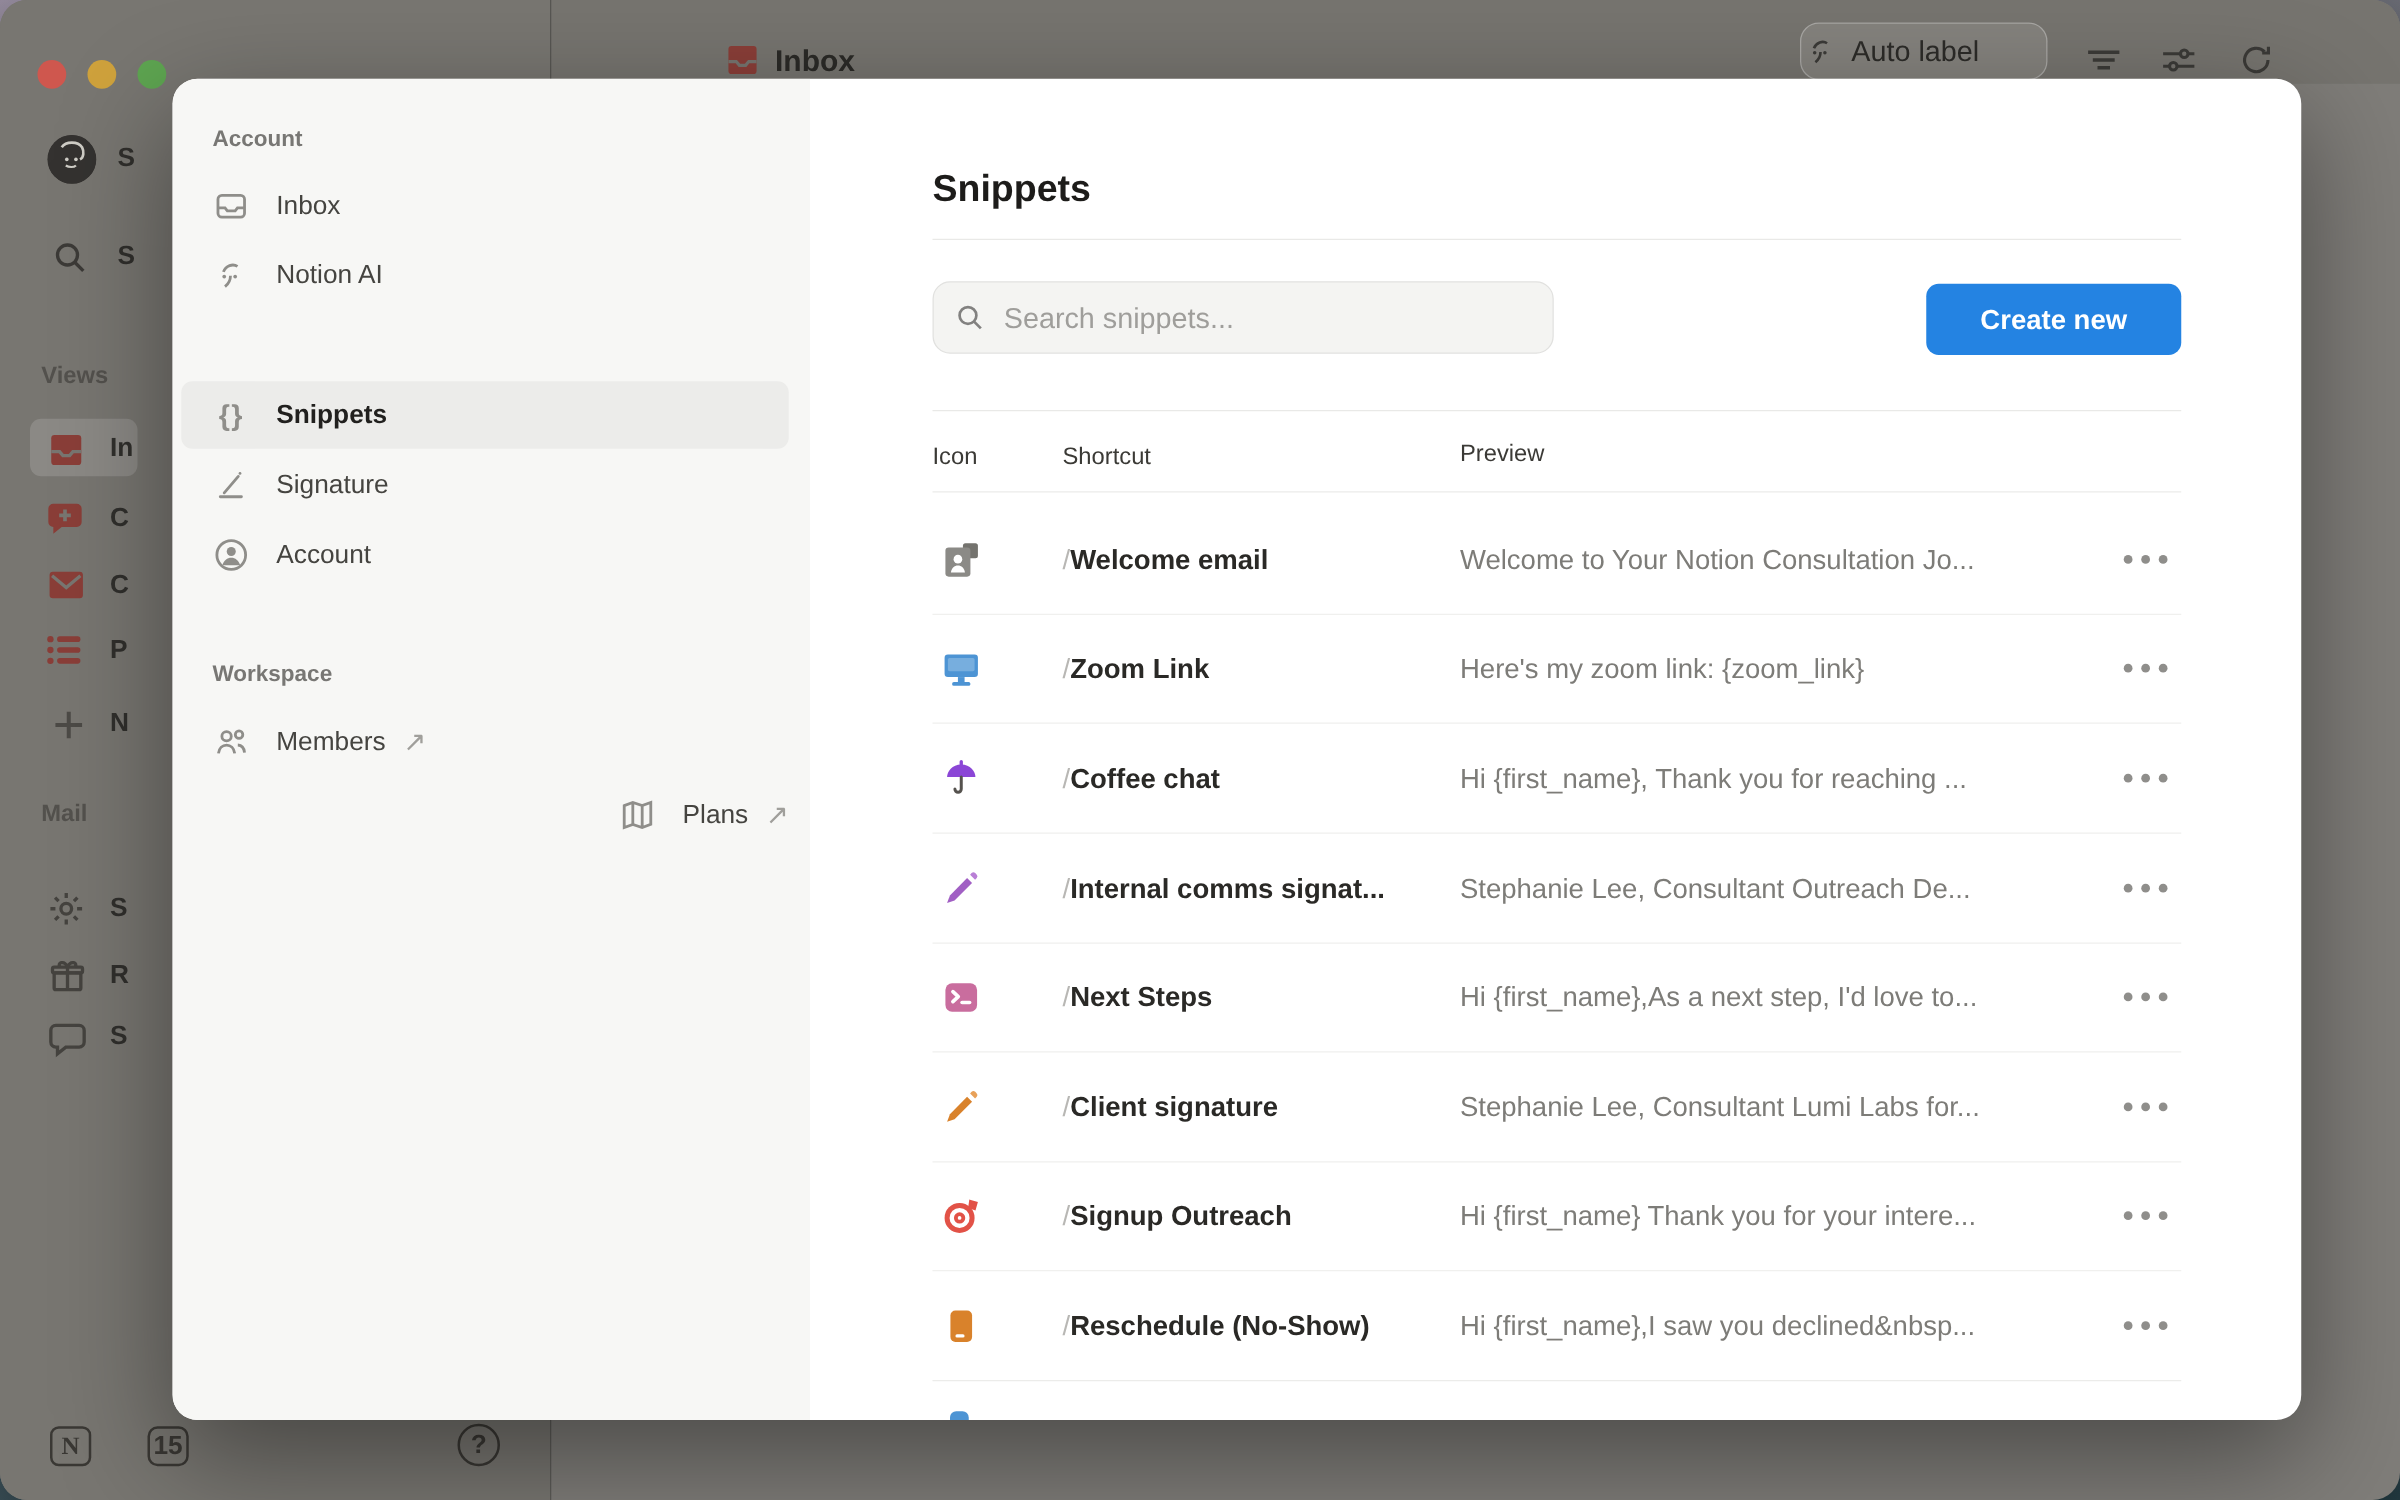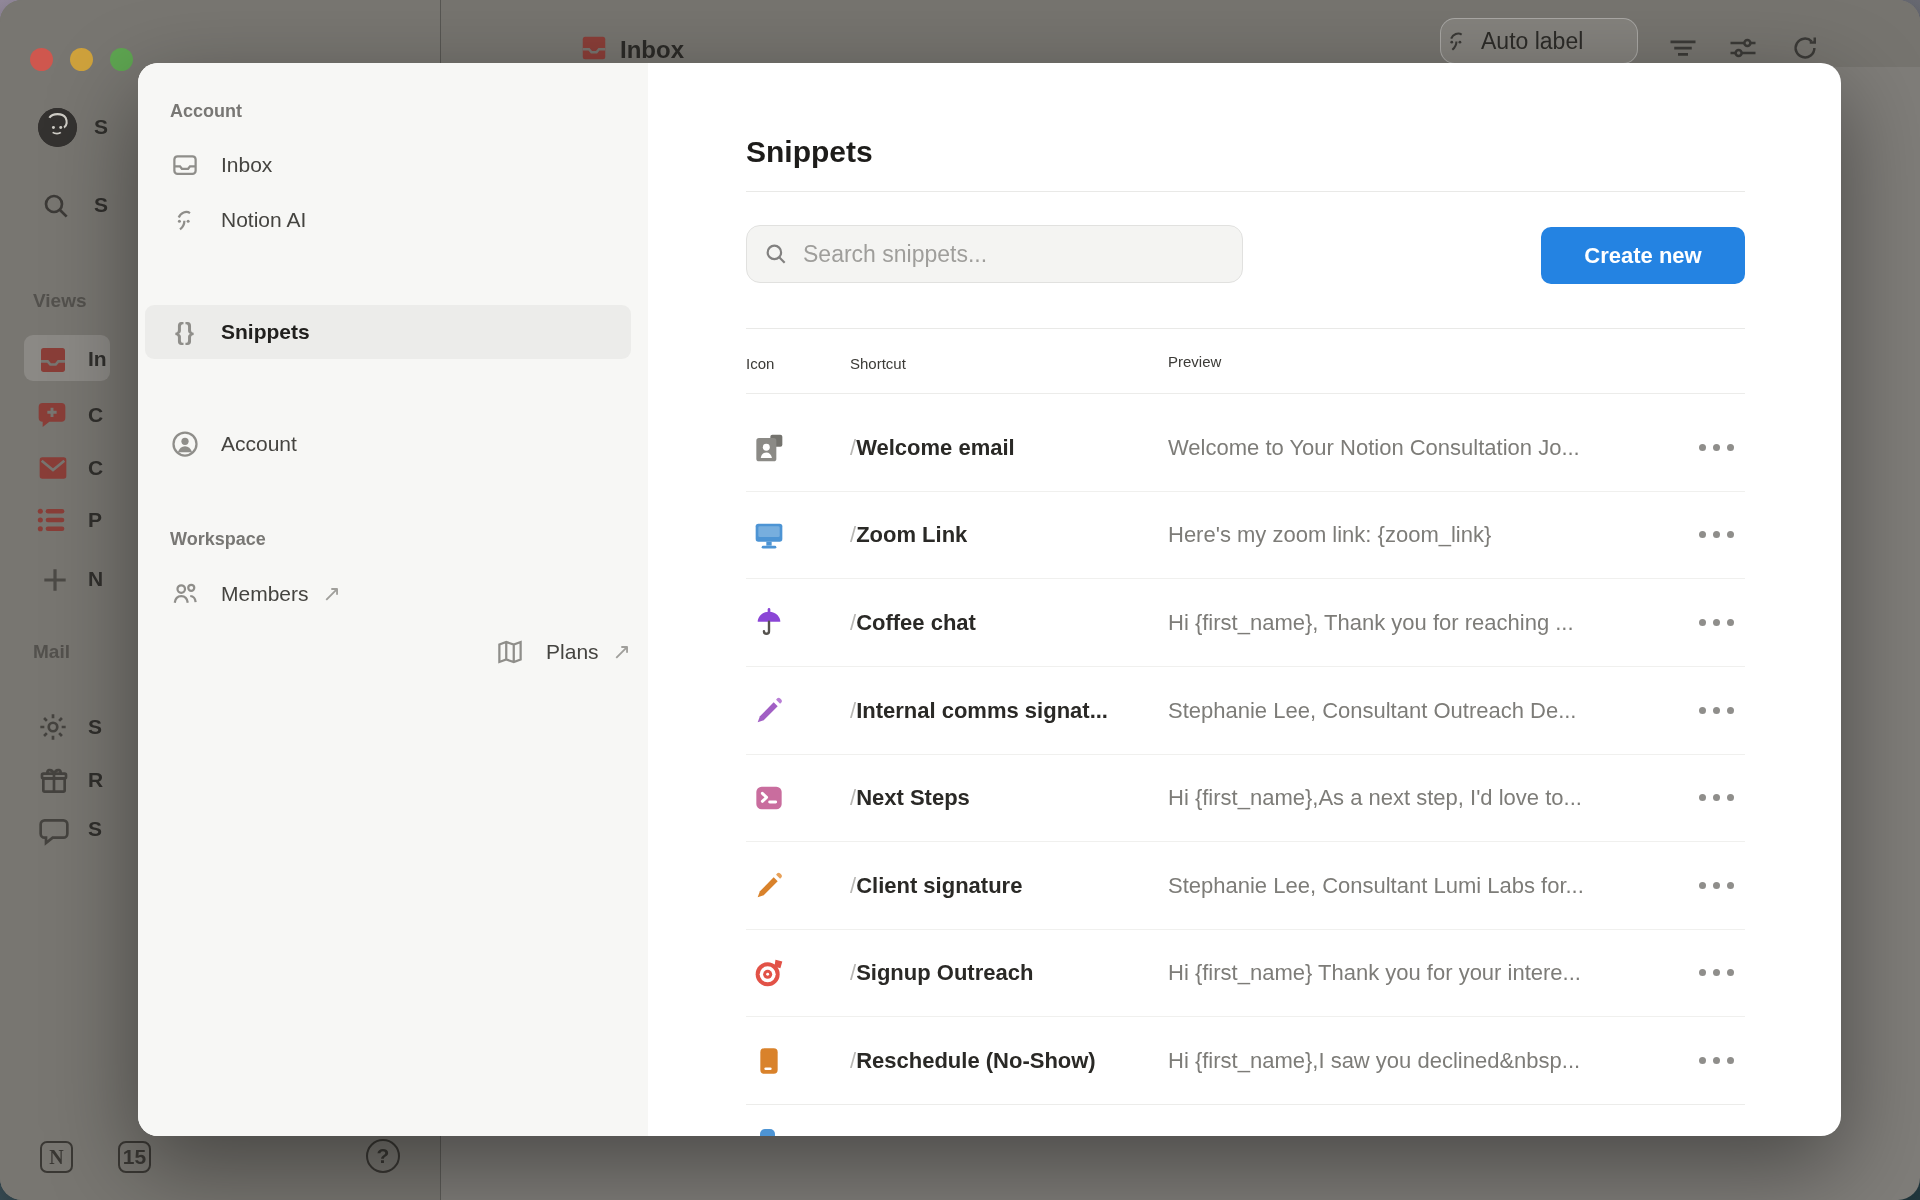--- a/index.html
+++ b/index.html
@@ -51,21 +51,21 @@
   .braces{font-size:23px;font-weight:600;color:#8f8e8a;letter-spacing:1px;}
   
   .m-title{position:absolute;left:608px;top:72px;font-size:30px;font-weight:700;color:#1d1c1a;}
   .hline{position:absolute;left:608px;width:999px;height:1px;background:#e9e9e7;}
   .search{position:absolute;left:608px;top:162px;width:497px;height:58px;box-sizing:border-box;
     background:#f4f4f2;border:1.5px solid #e1e1df;border-radius:14px;display:flex;align-items:center;padding-left:16px;gap:12px;}
   .search input{border:none;outline:none;background:transparent;font-size:23px;color:#454440;width:400px;font-family:"Liberation Sans",sans-serif;}
   .search input::placeholder{color:#9f9e9b;}
   .create-btn{position:absolute;left:1403px;top:164px;width:204px;height:57px;border:none;border-radius:10px;
     background:#2483e2;color:#ffffff;font-size:22px;font-weight:600;font-family:"Liberation Sans",sans-serif;cursor:pointer;}
-  .col-h{position:absolute;font-size:15px;font-weight:500;color:#3b3a36;}
+  .col-h{position:absolute;font-size:19px;font-weight:500;color:#3b3a36;}
   .row{position:absolute;left:608px;width:999px;height:87px;border-bottom:1px solid #f0f0ee;}
   .row .cicon{position:absolute;left:7px;top:50%;transform:translateY(-50%);width:32px;height:32px;}
   .row .cicon svg{width:32px;height:32px;}
   .row .cshort{position:absolute;left:104px;top:50%;transform:translateY(-50%);font-size:22px;white-space:nowrap;}
   .row .slash{color:#b8b7b4;font-weight:400;}
   .row .sname{color:#2a2926;font-weight:700;}
   .row .cprev{position:absolute;left:422px;top:50%;transform:translateY(-50%);font-size:22px;color:#7d7c78;white-space:nowrap;}
   .row .rmenu{position:absolute;left:944px;top:50%;transform:translateY(-50%);width:52px;height:40px;border:none;background:transparent;cursor:pointer;display:flex;align-items:center;justify-content:center;gap:7px;}
   .row .rmenu i{width:7px;height:7px;border-radius:50%;background:#8f8e8b;display:block;}
   .peek{position:absolute;left:622px;top:1066px;width:15px;height:7px;border-radius:5px 5px 0 0;background:#4d94d4;}
@@ -244,20 +244,30 @@
       </div>
 
 
       <div class="nav-item selected" style="top:242px;">
         <span class="nico">
             <span class="braces">{}</span>
           </span>
         <span class="nlabel">Snippets</span>
       </div>
 
+      <div class="nav-item" style="top:298px;">
+        <span class="nico">
+          <svg viewBox="0 0 24 24" fill="none" stroke="currentColor" stroke-width="1.8" stroke-linecap="round">
+              <path d="M16.5 6.5L7.5 17"></path>
+              <circle cx="17.6" cy="4.6" r=".9" fill="currentColor" stroke="none"></circle>
+              <path d="M5 19.5h13.5"></path>
+            </svg>
+        </span>
+        <span class="nlabel">Signature</span>
+      </div>
 
       <div class="nav-item" style="top:354px;">
         <span class="nico">
           <svg viewBox="0 0 24 24">
               <circle cx="12" cy="12" r="9.2" fill="none" stroke="currentColor" stroke-width="1.8"></circle>
               <circle cx="12" cy="9.8" r="2.9" fill="currentColor"></circle>
               <path d="M6.3 18.6c1-3.2 3.1-4.8 5.7-4.8s4.7 1.6 5.7 4.8" fill="currentColor"></path>
             </svg>
         </span>
         <span class="nlabel">Account</span>

